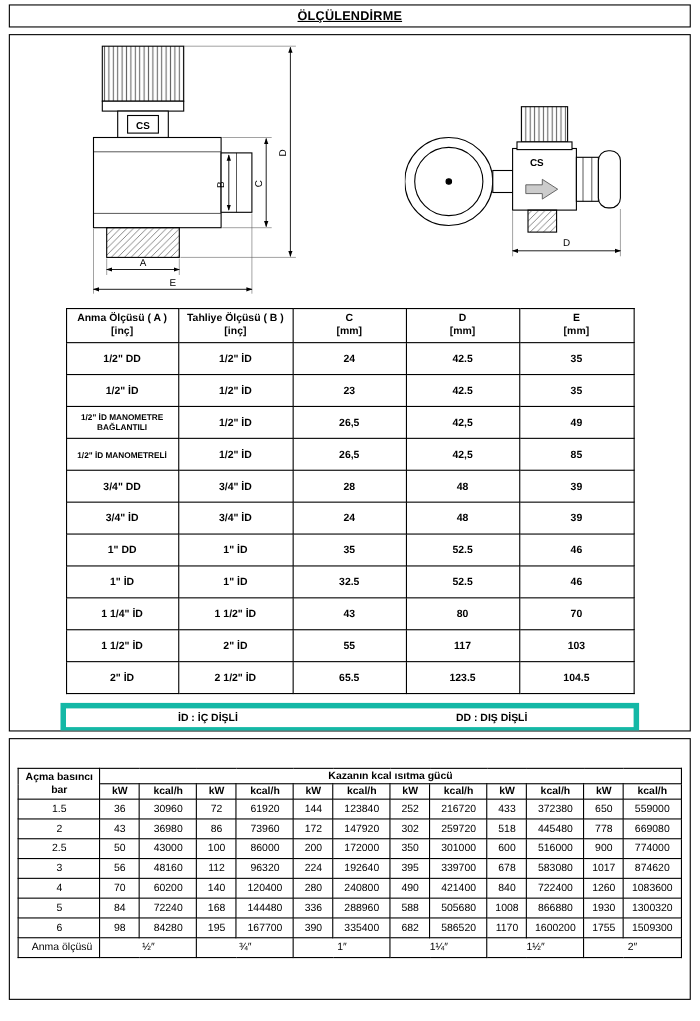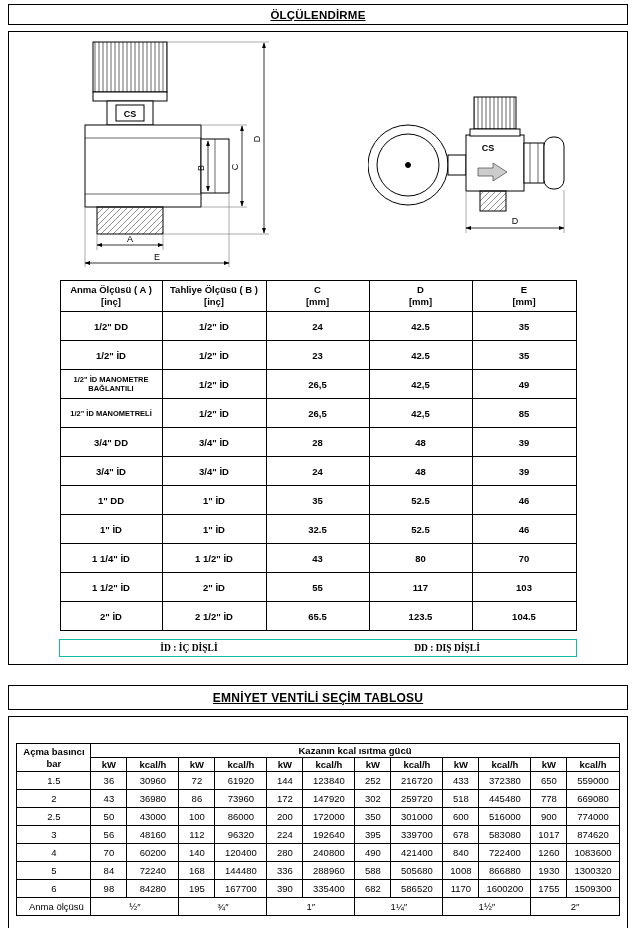--- a/index.html
+++ b/index.html
@@ -13,21 +13,21 @@
   .svgL{margin-left:48px;}
   .svgR{margin-left:45px;margin-top:25px;}
   svg text{font-family:"Liberation Sans",sans-serif;}
   table{border-collapse:collapse;table-layout:fixed;}
   #t1{width:516px;margin:2px auto 0;}
   #t1 th,#t1 td{border:1px solid #000;text-align:center;vertical-align:middle;font-weight:700;padding:1px 2px;}
   #t1 th{font-size:9.5px;height:28px;}
   #t1 th div{line-height:12px;}
   #t1 td{font-size:9.5px;height:26px;}
   #t1 td.small{font-size:7.5px;line-height:9px;}
-  .legend{width:516px;margin:8px auto 0;border:1px solid #14b8a6;display:flex;font-family:Liberation Serif, serif;}
+  .legend{width:516px;margin:8px auto 0;border:5px solid #14b8a6;display:flex;}
   .legend div{flex:1;text-align:center;font-weight:700;font-size:9.5px;padding:3px 0;}
   #t2{width:602px;margin:0 auto;border-radius:14px;}
   #t2 th,#t2 td{border:1px solid #000;text-align:center;vertical-align:middle;padding:1px 0;}
   #t2 th{font-size:9.5px;font-weight:700;}
   #t2 thead th div{line-height:12px;}
   #t2 td{font-size:9.5px;font-weight:400;height:15px;}
   #t2 tfoot td:first-child{text-align:center;padding-left:5px;}
 </style>
 </head>
 <body>
@@ -233,21 +233,20 @@
           </tr>
         </tbody>
     </table>
 
     <div class="legend">
       <div>İD : İÇ DİŞLİ</div>
       <div>DD : DIŞ DİŞLİ</div>
     </div>
   </div>
 
-  <div class="titlebar second">EMNİYET VENTİLİ SEÇİM TABLOSU</div>
 
   <div class="box sel">
     <table id="t2">
       <colgroup>
         <col style="width:74px">
         <col style="width:36px">
           <col style="width:52px">
         <col style="width:36px">
           <col style="width:52px">
         <col style="width:36px">

